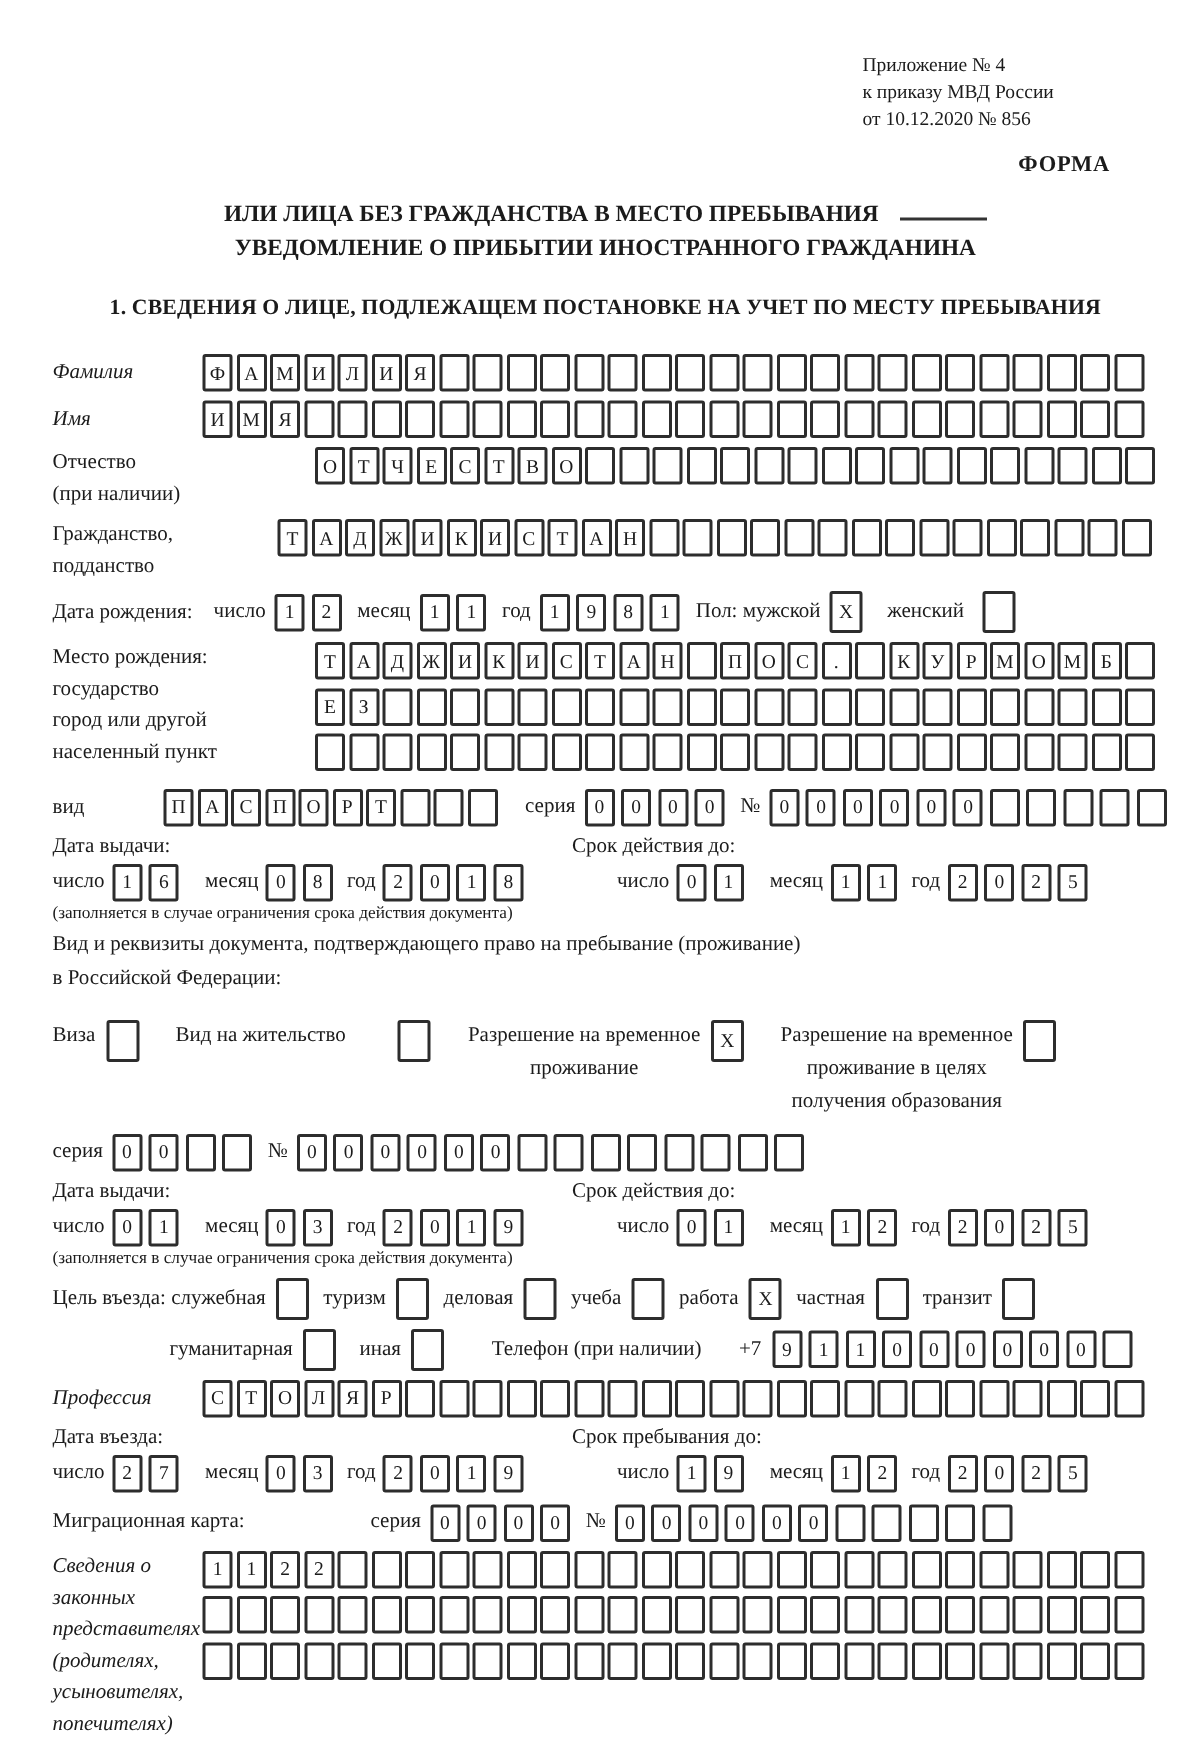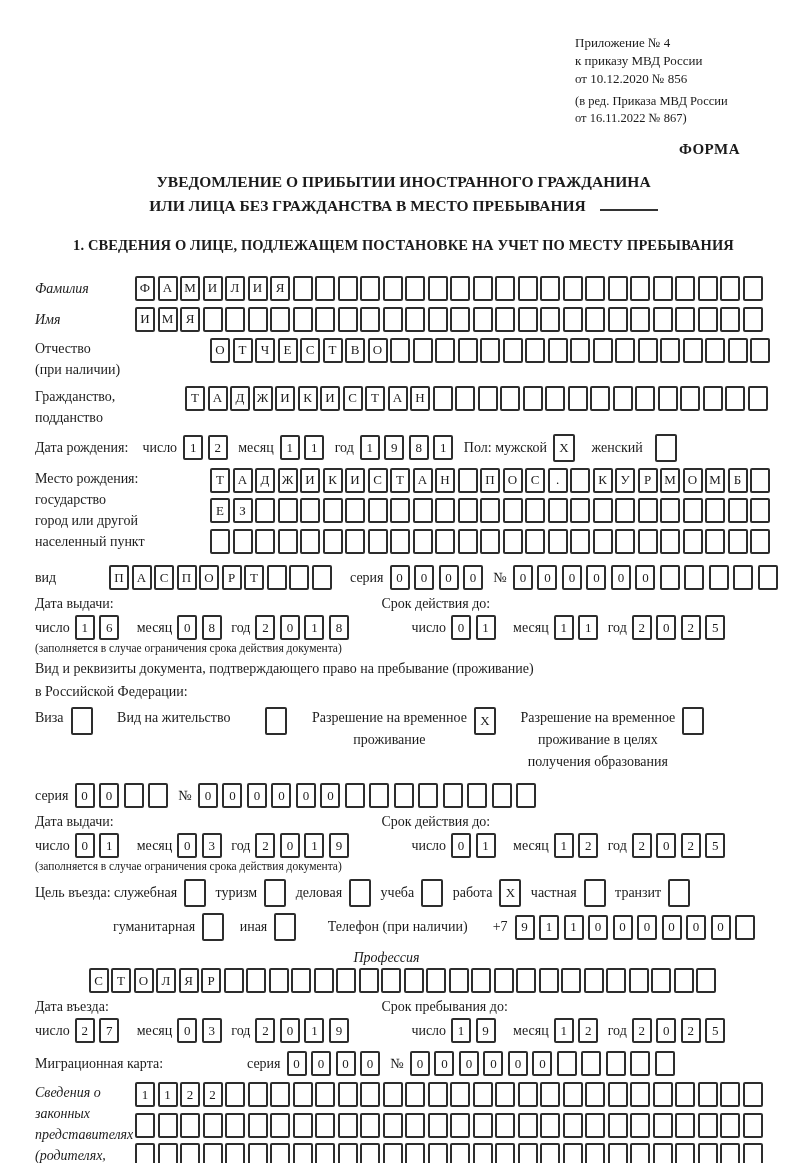--- a/index.html
+++ b/index.html
@@ -42,27 +42,25 @@
   .purpose-row{gap:7px;}
 </style>
 </head>
 <body>
 
 <div class="page">
 
   <div class="appendix" style="white-space:pre-line">Приложение № 4
 к приказу МВД России
 от 10.12.2020 № 856</div>
-  <div class="edition" style="white-space:pre-line">(в ред. Приказа МВД России
-от 16.11.2022 № 867)</div>
   <div class="forma">ФОРМА</div>
 
   <div class="title">
+    <div><span>ИЛИ ЛИЦА БЕЗ ГРАЖДАНСТВА В МЕСТО ПРЕБЫВАНИЯ</span><span class="blank-line"></span></div>
     <div>УВЕДОМЛЕНИЕ О ПРИБЫТИИ ИНОСТРАННОГО ГРАЖДАНИНА</div>
-    <div><span>ИЛИ ЛИЦА БЕЗ ГРАЖДАНСТВА В МЕСТО ПРЕБЫВАНИЯ</span><span class="blank-line"></span></div>
   </div>
 
   <div class="sec-heading">1. СВЕДЕНИЯ О ЛИЦЕ, ПОДЛЕЖАЩЕМ ПОСТАНОВКЕ НА УЧЕТ ПО МЕСТУ ПРЕБЫВАНИЯ</div>
 
   <div class="row">
     <span class="lbl w100">Фамилия</span>
     <span class="cgroup">
         <span class="cell">Ф</span>
         <span class="cell">А</span>
         <span class="cell">М</span>
@@ -392,21 +390,21 @@
             <span class="cell">0</span>
             <span class="cell">2</span>
             <span class="cell">5</span>
           </span>
       </div>
     </div>
   </div>
   <div class="fill-note">(заполняется в случае ограничения срока действия документа)</div>
 
   <div class="plain" style="margin-bottom:7px;">Вид и реквизиты документа, подтверждающего право на пребывание (проживание)</div>
-  <div class="plain" style="margin-bottom:7px;">в Российской Федерации:</div>
+  <div class="plain" style="margin-bottom:19px;">в Российской Федерации:</div>
 
   <div class="opts">
     <span class="opt">
       <span class="olbl">Виза</span>
       <span class="cgroup bgroup">
           <span class="cell"></span>
         </span>
     </span>
     <span class="opt" style="margin-left:8px;gap:28px;">
       <span class="olbl">Вид на жительство</span>
@@ -555,21 +553,21 @@
         <span class="cell">0</span>
         <span class="cell">0</span>
         <span class="cell">0</span>
         <span class="cell">0</span>
         <span class="cell">0</span>
         <span class="cell">0</span>
         <span class="cell"></span>
       </span>
   </div>
 
-  <div class="row" style="margin-top:5px;flex-direction:column;">
+  <div class="row" style="margin-top:5px;">
     <span class="lbl w100">Профессия</span>
     <span class="cgroup">
         <span class="cell">С</span>
         <span class="cell">Т</span>
         <span class="cell">О</span>
         <span class="cell">Л</span>
         <span class="cell">Я</span>
         <span class="cell">Р</span>
         <span class="cell"></span>
         <span class="cell"></span>

